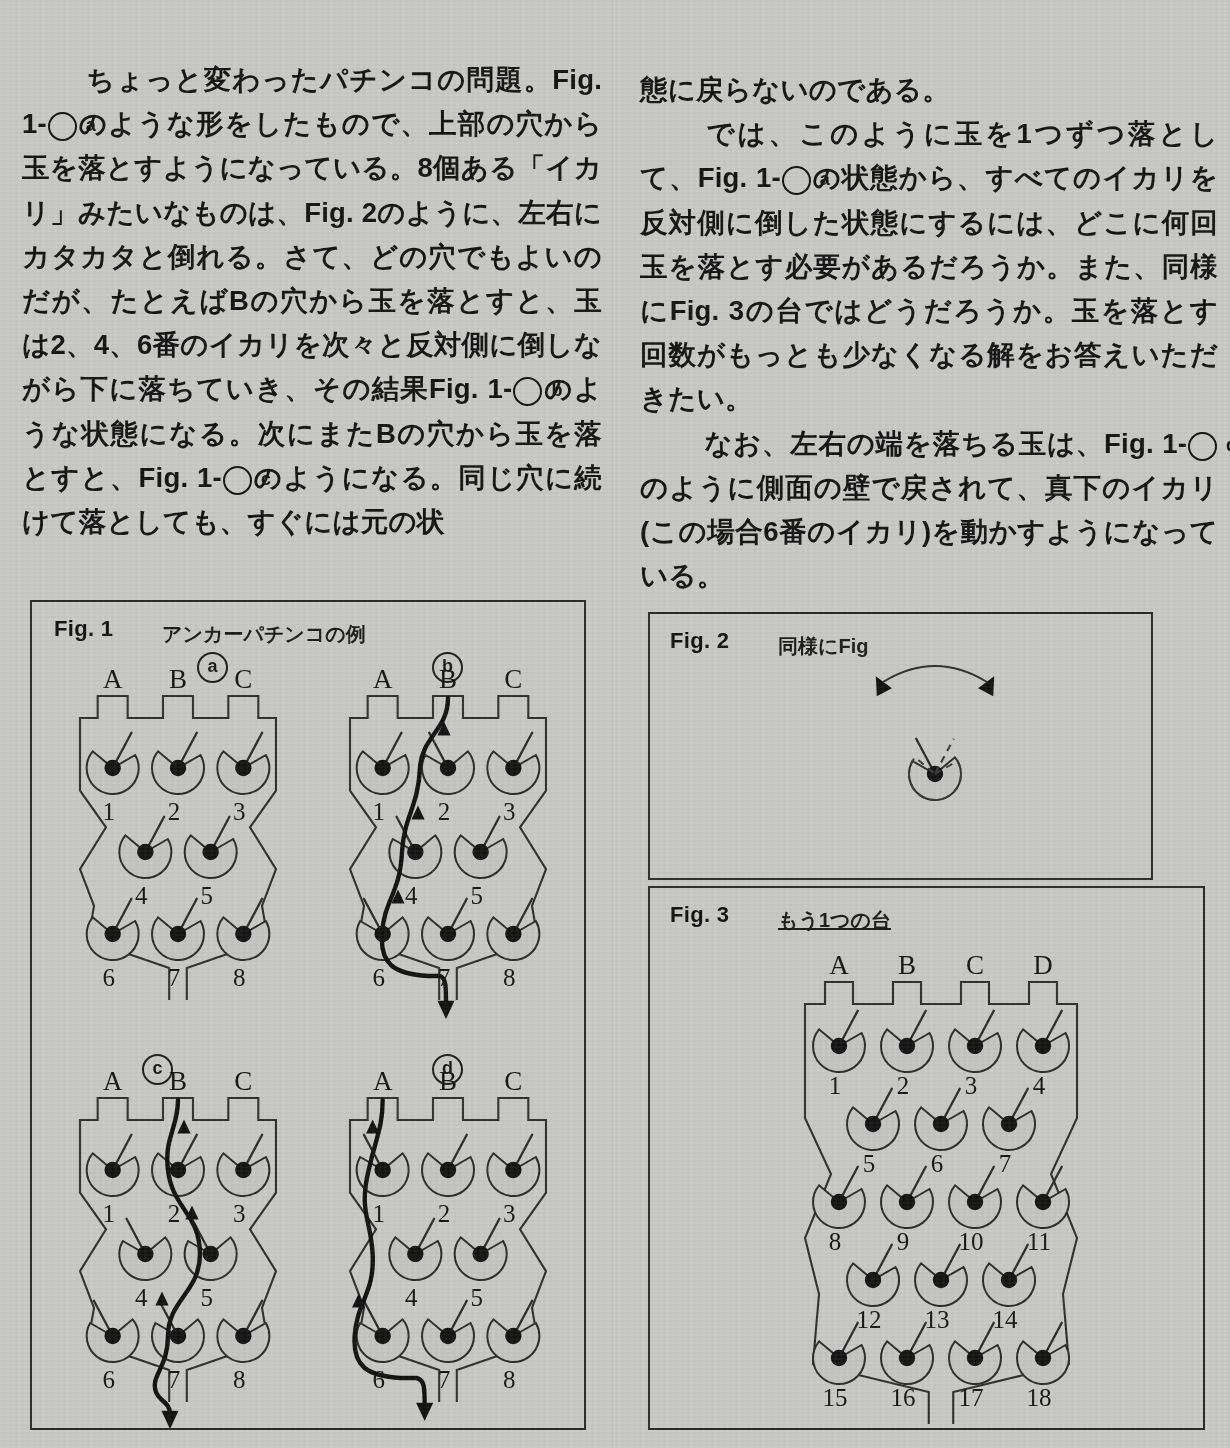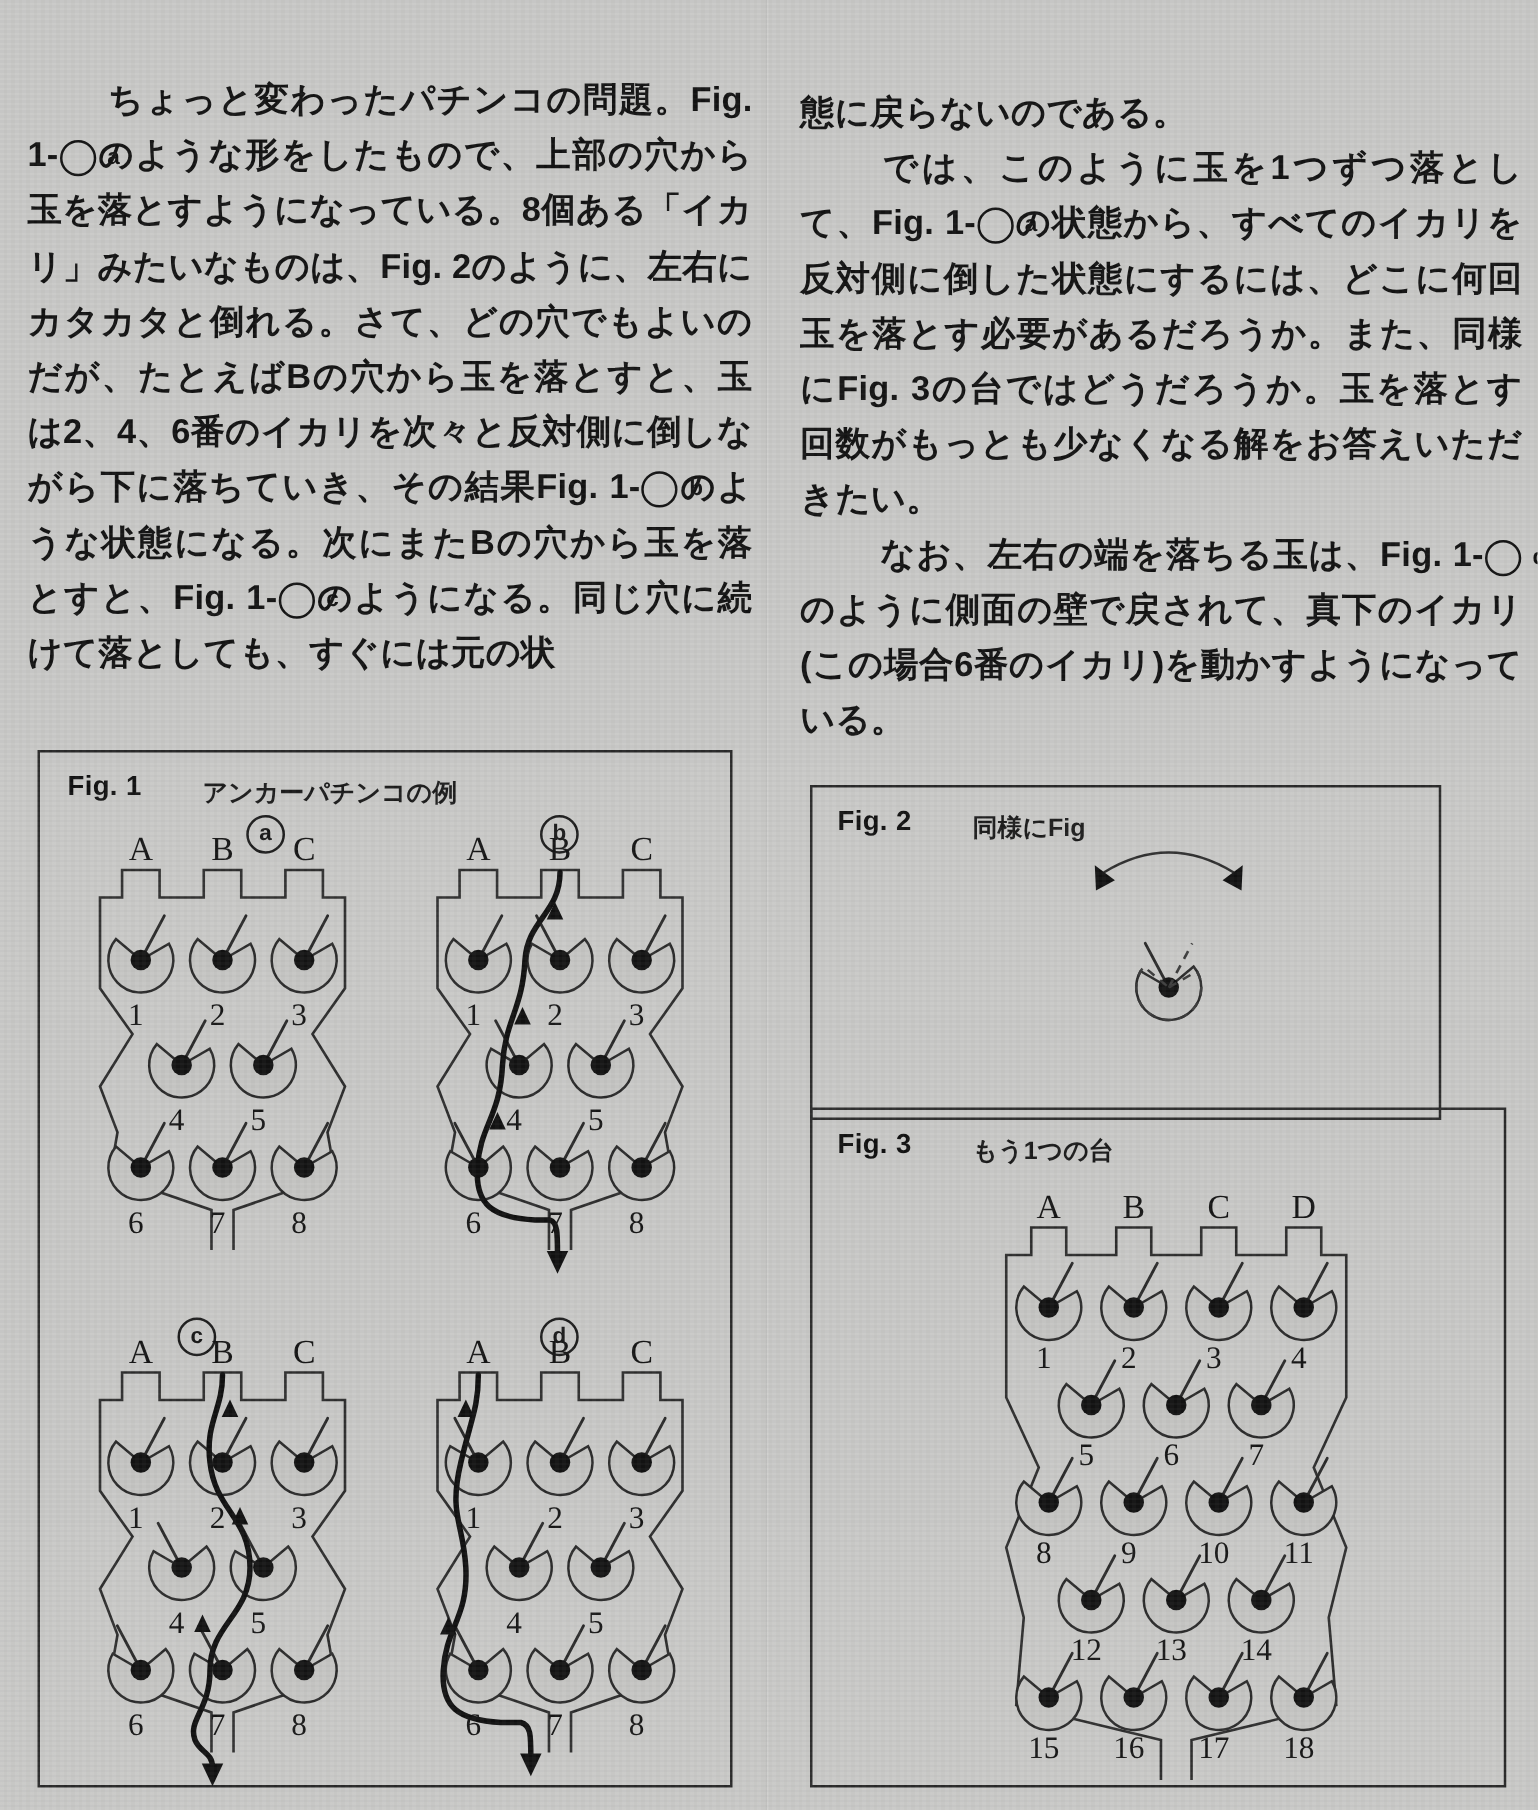--- a/index.html
+++ b/index.html
@@ -56,21 +56,21 @@
   }
 
   
   .panel{
     position:absolute;
     border:2.2px solid #2a2a2a;
     background:transparent;
     box-sizing:border-box;
   }
   #panel-fig1{left:30px;top:600px;width:556px;height:830px;}
-  #panel-fig2{left:648px;top:628px;width:505px;height:268px;padding-left:18px;}
+  #panel-fig2{left:648px;top:612px;width:505px;height:268px;padding-left:18px;}
   #panel-fig3{left:648px;top:886px;width:557px;height:544px;}
 
   .figtitle{
     position:absolute;
     font-weight:700;
     font-size:22px;
     color:#111;
     letter-spacing:.3px;
     white-space:nowrap;
   }
@@ -332,21 +332,21 @@
         <line x1="285" y1="160" x2="303.77886251143565" y2="124.68209628564293" class="stemD"></line>
         <path d="M 233 68 Q 285 36 337 68" class="strokeT"></path>
         <polygon points="225.8358128093552,62.2875764785518 226.7810313271895,82.34114129764428 241.9324120206487,74.28500928023838" class="arrowF"></polygon>
         <polygon points="344.1641871906448,62.2875764785518 328.0675879793513,74.28500928023838 343.21896867281043,82.34114129764428" class="arrowF"></polygon>
       </g>
     </svg>
 </div>
 
 <div class="panel" id="panel-fig3">
   <div class="figtitle" style="left:20px;top:14px;">Fig. 3</div>
-  <div class="figcap" style="left:128px;top:19px;">もう1つの台</div>
+  <div class="figcap" style="left:128px;top:19px;text-decoration:underline;">もう1つの台</div>
   <svg width="557" height="544" viewBox="0 0 557 544">
       <g>
         <path d="M 155 132 L 155 116 L 175 116 L 175 94 L 203 94 L 203 116 L 243 116 L 243 94 L 271 94 L 271 116 L 311 116 L 311 94 L 339 94 L 339 116 L 379 116 L 379 94 L 407 94 L 407 116 L 427 116 L 427 132 L 427 230 L 401 286 L 427 350 L 413 406 L 419 476 L 303.24 504 L 303.24 536 M 278.76 536 L 278.76 504 L 163 476 L 169 406 L 155 350 L 181 286 L 155 230 L 155 132" class="stroke"></path>
         <text x="189" y="86" class="colLtr">A</text>
         <text x="257" y="86" class="colLtr">B</text>
         <text x="325" y="86" class="colLtr">C</text>
         <text x="393" y="86" class="colLtr">D</text>
         <path d="M 189 158 L 202.77790087006332 135.95074949993293 A 26 26 0 1 1 163.56816238092105 152.59429603873826 Z" transform="rotate(28 189 158)" class="anchorBody"></path>
         <line x1="189" y1="158" x2="207.77886251143565" y2="122.68209628564293" class="stem"></line>
         <circle cx="189" cy="158" r="8.2" class="pivot"></circle>

